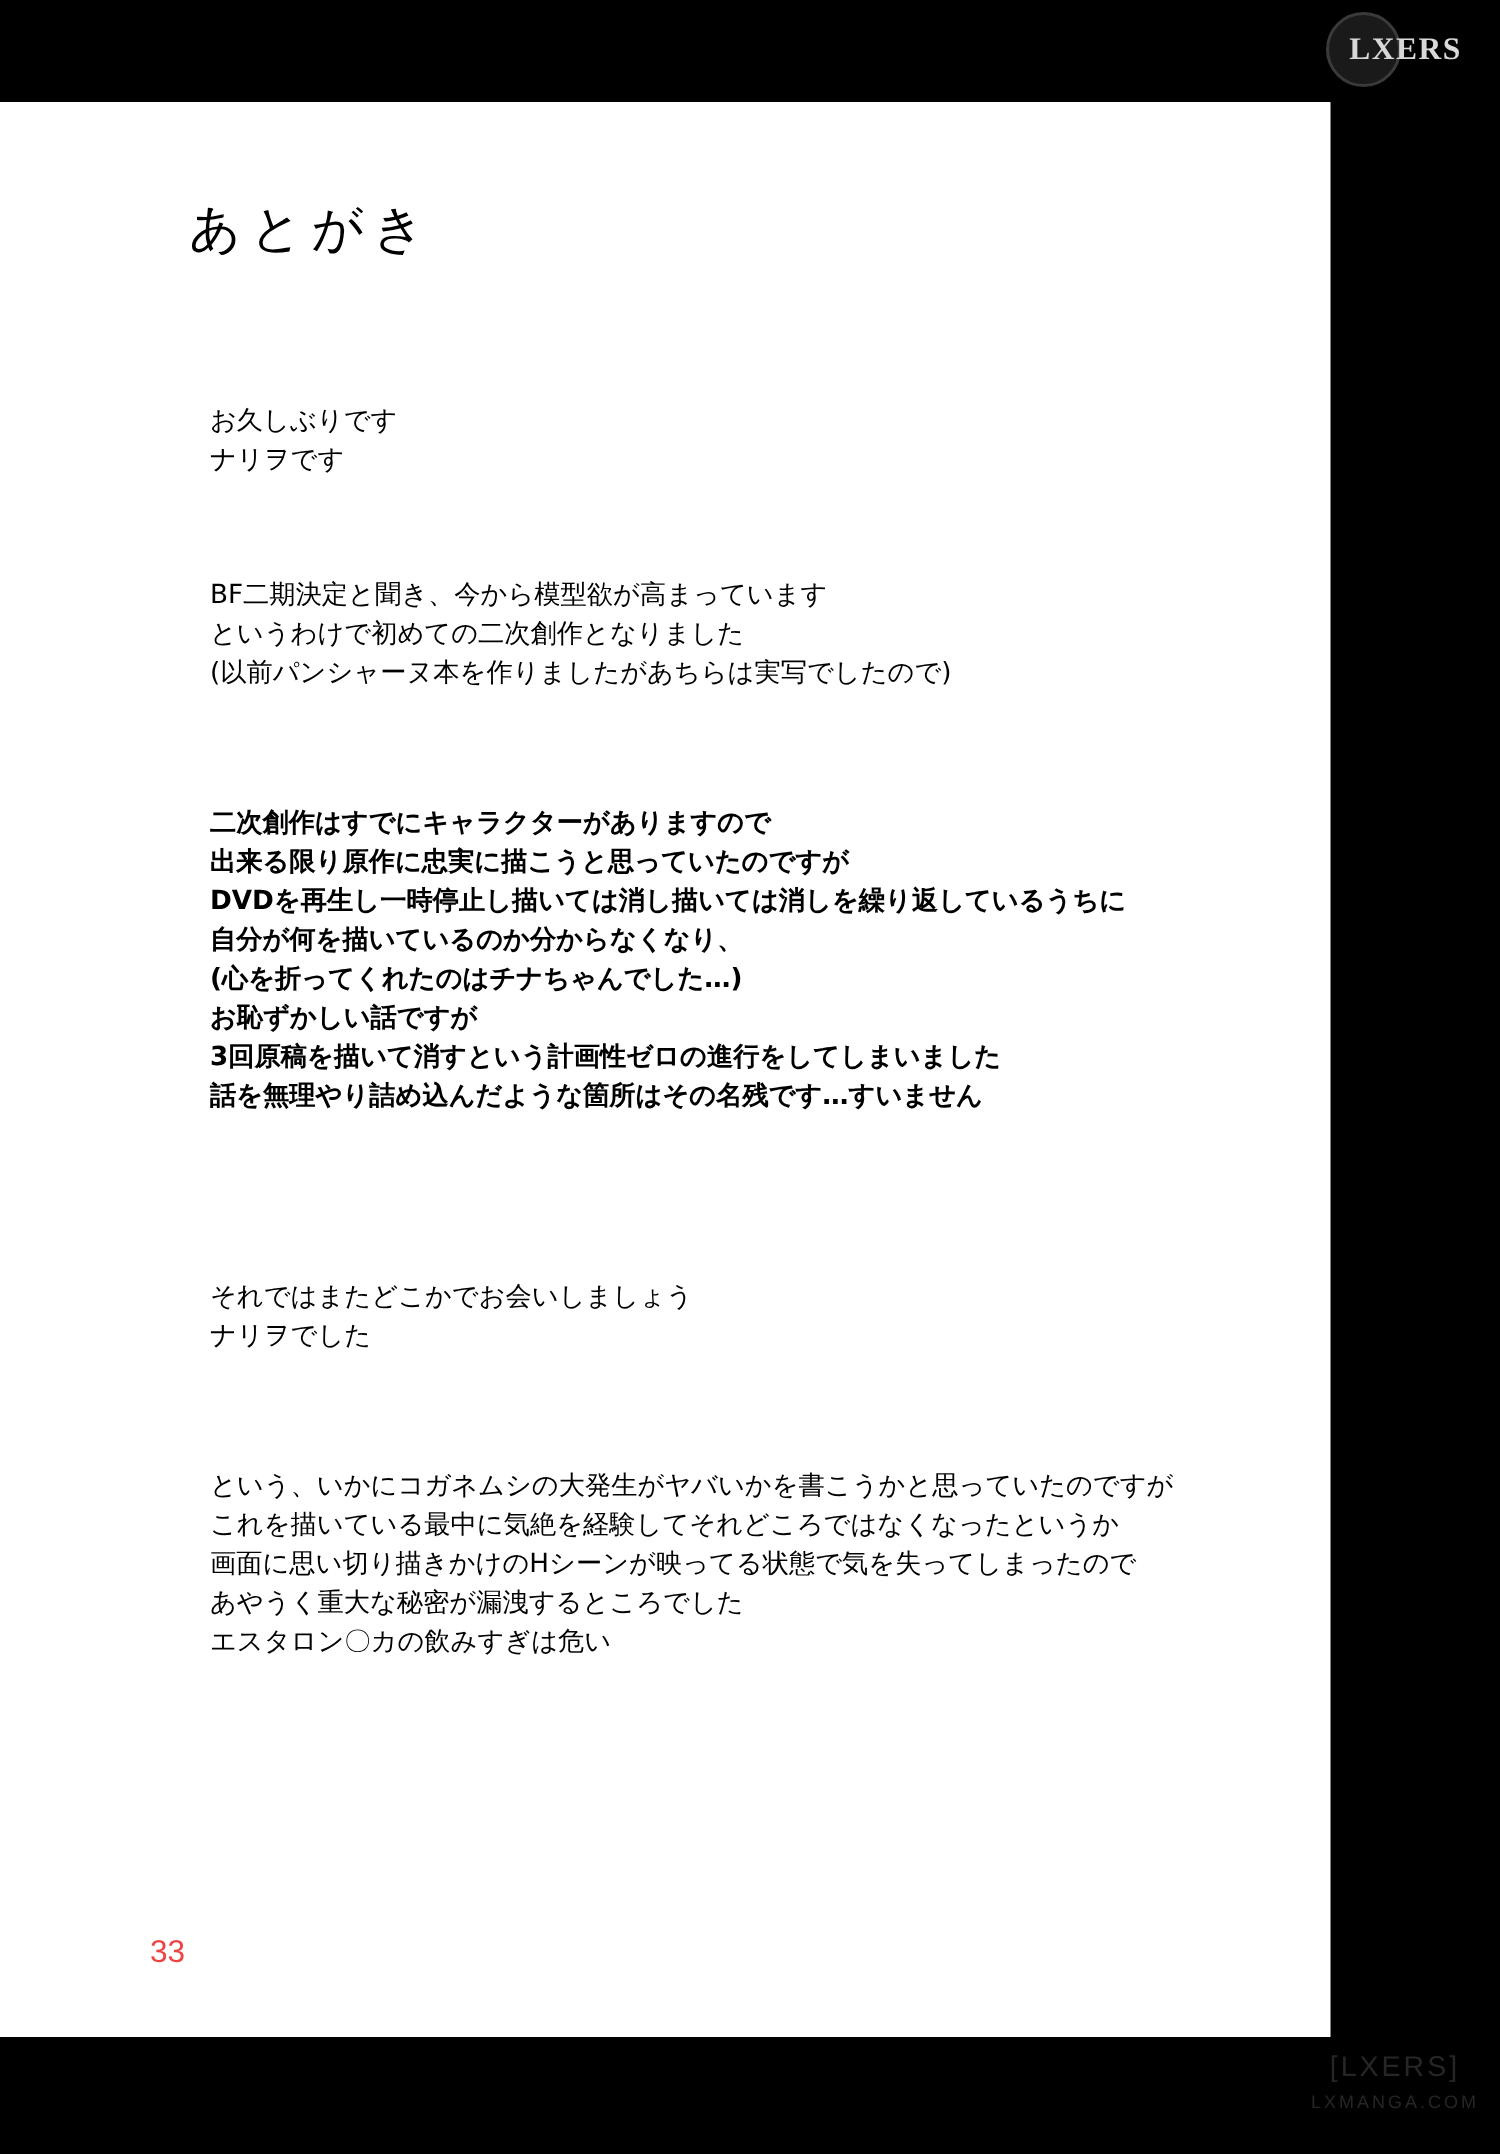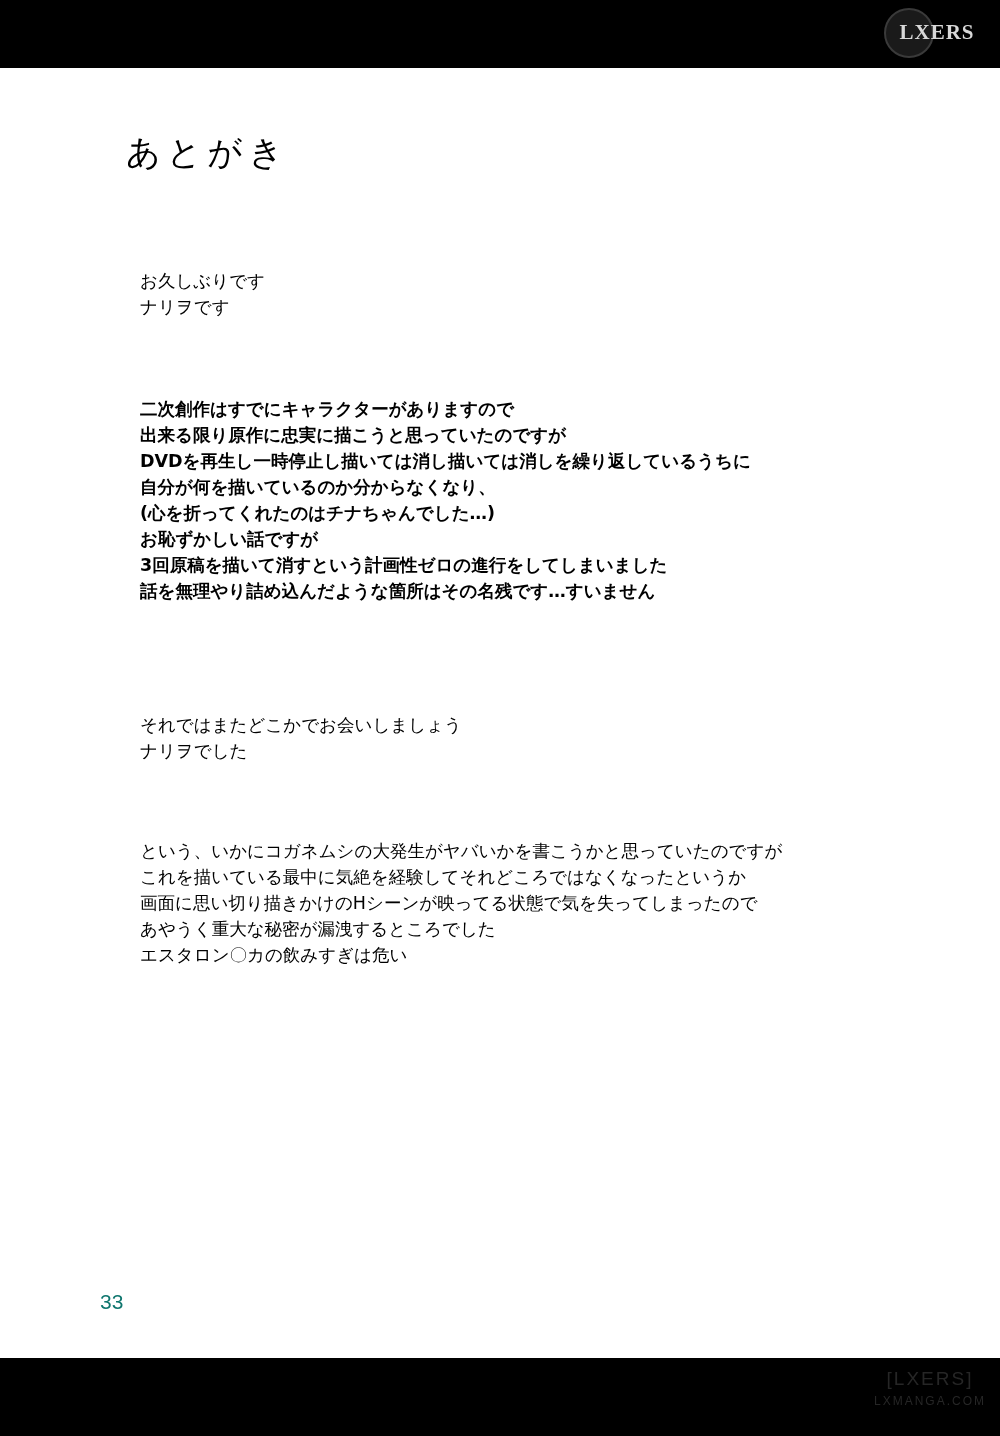--- a/index.html
+++ b/index.html
@@ -53,21 +53,21 @@
     font-family: "Liberation Serif", serif;
     z-index: 2;
     padding-left: 12px;
   }
 
   
   .page {
     position: absolute;
     left: 0;
     top: 68px;
-    width: 1000px;
+    width: 887px;
     height: 1290px;
     background: #ffffff;
   }
   .page-inner {
     position: absolute;
     left: 0;
     top: 0;
     right: 0;
     bottom: 0;
   }
@@ -97,29 +97,29 @@
 
   .para {
     margin: 0 0 22px 0;
     white-space: pre-wrap;
   }
   .para.gap-big {
     margin-bottom: 56px;
     font-weight: bold;
   }
   .para.tight {
-    margin-bottom: 24px;
+    margin-bottom: 12px;
   }
 
   .page-number {
     position: absolute;
     left: 100px;
     top: 1222px;
     font-size: 21px;
-    color: #0f766e;
+    color: #ef4444;
     font-family: "Liberation Sans", sans-serif;
   }
 
   
   .bottom-band {
     position: absolute;
     left: 0;
     top: 1358px;
     width: 1000px;
     height: 78px;
@@ -155,20 +155,23 @@
 </div>
 
 <div class="page">
   <div class="page-inner">
 
     <div class="afterword-title">あとがき</div>
 
     <div class="body-text">
       <p class="para tight">お久しぶりです
 ナリヲです</p>
+      <p class="para">BF二期決定と聞き、今から模型欲が高まっています
+というわけで初めての二次創作となりました
+(以前パンシャーヌ本を作りましたがあちらは実写でしたので)</p>
       <p class="para gap-big">二次創作はすでにキャラクターがありますので
 出来る限り原作に忠実に描こうと思っていたのですが
 DVDを再生し一時停止し描いては消し描いては消しを繰り返しているうちに
 自分が何を描いているのか分からなくなり、
 (心を折ってくれたのはチナちゃんでした…)
 お恥ずかしい話ですが
 3回原稿を描いて消すという計画性ゼロの進行をしてしまいました
 話を無理やり詰め込んだような箇所はその名残です…すいません</p>
       <p class="para">それではまたどこかでお会いしましょう
 ナリヲでした</p>

